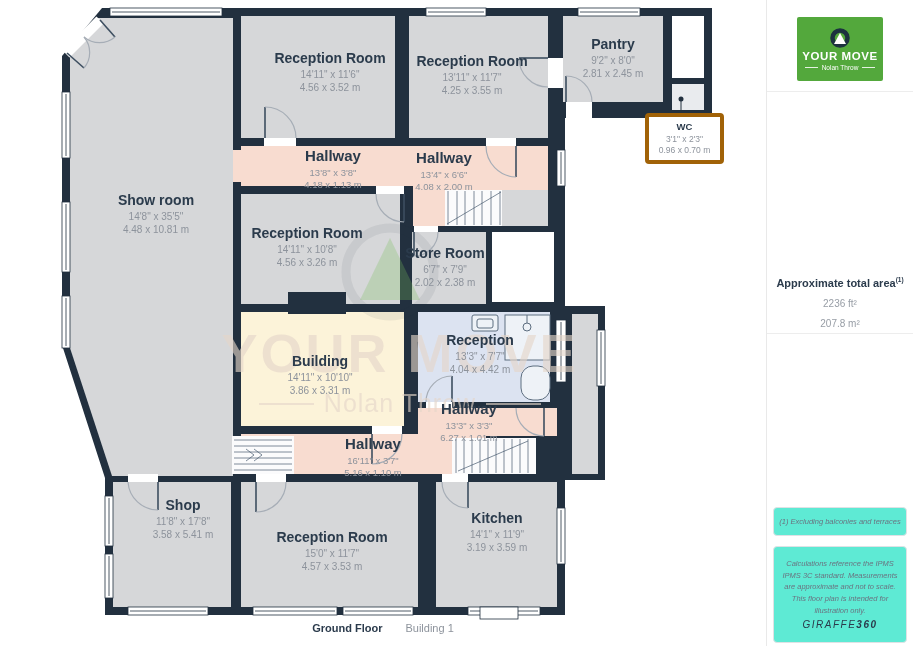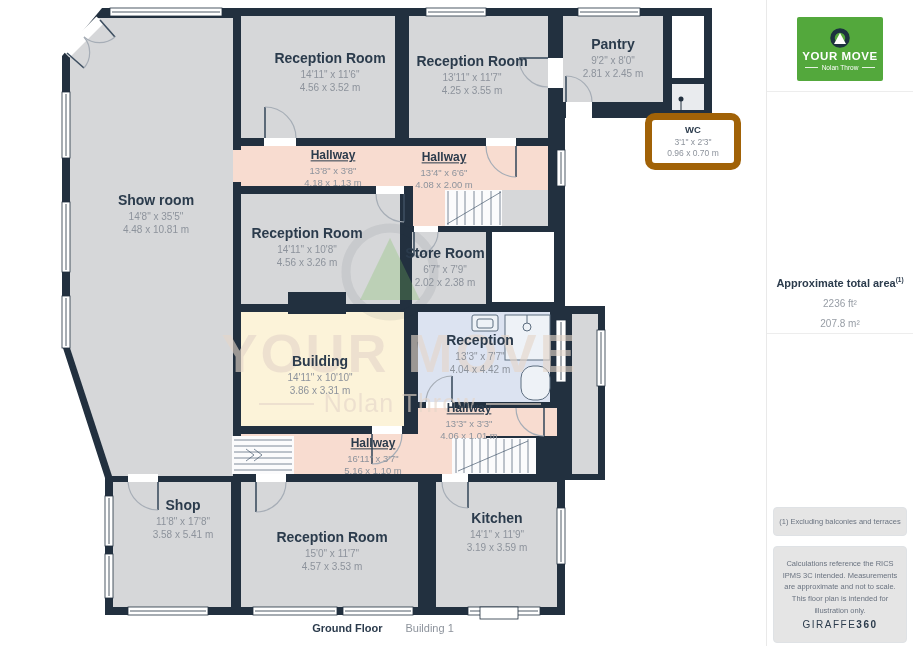--- a/index.html
+++ b/index.html
@@ -14,25 +14,25 @@
   .wm1{font-size:54px;font-weight:bold;letter-spacing:3px;line-height:1;white-space:nowrap;}
   .wm2row{display:flex;align-items:center;justify-content:center;gap:10px;margin-top:9px;
           font-size:25px;letter-spacing:1px;}
   .wline{width:55px;height:2px;background:#e5d6c9;}
 
   
   .rl{position:absolute;transform:translate(-50%,-50%);text-align:center;line-height:1.3;
       white-space:nowrap;z-index:3;}
   .rn{font-size:14px;font-weight:bold;color:#2b3b4c;margin-bottom:1px;}
   .rd{font-size:10px;color:#8d939c;}
-  .rl.sm .rn{font-size:12px;text-decoration:underline;}
+  .rl.sm .rn{font-size:15px;}
   .rl.sm .rd{font-size:9.5px;}
 
-  .wc-callout{position:absolute;left:645px;top:113px;width:96px;box-sizing:border-box;
-      border:7px solid #a16207;background:#fff;border-radius:10px;padding:4px 2px;
+  .wc-callout{position:absolute;left:645px;top:113px;width:79px;box-sizing:border-box;
+      border:4px solid #a16207;background:#fff;border-radius:4px;padding:4px 2px;
       text-align:center;z-index:3;line-height:1.3;}
   .wc-callout .rn{font-size:9.5px;}
   .wc-callout .rd{font-size:8.5px;}
 
   .floor-footer{position:absolute;left:0;top:622px;width:766px;display:flex;
       justify-content:center;gap:23px;font-size:11px;z-index:3;}
   .ff-bold{font-weight:bold;color:#2b3b4c;}
   .ff-light{color:#8d939c;}
 
   
@@ -43,21 +43,21 @@
   .logo-brand{color:#fff;font-size:11.5px;font-weight:bold;letter-spacing:.6px;margin-top:2px;}
   .logo-sub{color:#fff;font-size:6.5px;display:flex;align-items:center;gap:4px;margin-top:2px;}
   .lline{width:13px;height:1px;background:rgba(255,255,255,.85);}
   .hr{position:absolute;left:0;right:0;height:1px;background:#ededed;}
   .hr1{top:91px;} .hr2{top:333px;}
   .area{position:absolute;top:276px;left:0;width:100%;text-align:center;}
   .area-title{font-size:11px;font-weight:bold;color:#2b3b4c;}
   .area-title sup{font-size:6.5px;}
   .area-val{font-size:10px;color:#979da5;margin-top:9px;}
   .card{position:absolute;left:6px;right:6px;border:1px solid #dfe2e5;border-radius:4px;
-      text-align:center;color:#6a7380;box-sizing:border-box;background:#e5e5e5;}
+      text-align:center;color:#6a7380;box-sizing:border-box;background:#5eead4;font-style:italic;}
   .card1{top:507px;padding:9px 4px;font-size:7.5px;}
   .card2{top:546px;padding:11px 7px 9px;font-size:7.5px;line-height:1.55;}
   .giraffe{margin-top:1px;font-size:10px;letter-spacing:1.5px;color:#2b3b4c;}
   .giraffe b{font-weight:bold;}
 </style>
 </head>
 <body>
 
 <div class="canvas">
   <div class="plan">
@@ -270,21 +270,21 @@
       <div class="rd">3.86 x 3.31 m</div>
     </div>
     <div class="rl" style="left:480px;top:354px">
       <div class="rn">Reception</div>
       <div class="rd">13'3" x 7'7"</div>
       <div class="rd">4.04 x 4.42 m</div>
     </div>
     <div class="rl sm" style="left:469px;top:422px">
       <div class="rn">Hallway</div>
       <div class="rd">13'3" x 3'3"</div>
-      <div class="rd">4.06 x 1.01 m</div>
+      <div class="rd">6.27 x 1.01 m</div>
     </div>
     <div class="rl sm" style="left:373px;top:457px">
       <div class="rn">Hallway</div>
       <div class="rd">16'11" x 3'7"</div>
       <div class="rd">5.16 x 1.10 m</div>
     </div>
     <div class="rl" style="left:183px;top:519px">
       <div class="rn">Shop</div>
       <div class="rd">11'8" x 17'8"</div>
       <div class="rd">3.58 x 5.41 m</div>
@@ -331,19 +331,19 @@
         <span>Approximate total area</span><sup>(1)</sup>
       </div>
       <div class="area-val">2236 ft²</div>
       <div class="area-val">207.8 m²</div>
     </div>
     <div class="hr hr2"></div>
     <div class="card card1">
       <span>(1) Excluding balconies and terraces</span>
     </div>
     <div class="card card2">
-      <div class="disc">Calculations reference the RICS IPMS 3C intended. Measurements are approximate and not to scale. This floor plan is intended for illustration only.</div>
+      <div class="disc">Calculations reference the IPMS IPMS 3C standard. Measurements are approximate and not to scale. This floor plan is intended for illustration only.</div>
       <div class="giraffe">
         <span>GIRAFFE</span><b>360</b>
       </div>
     </div>
   </aside>
 </div>
 
 </body></html>

